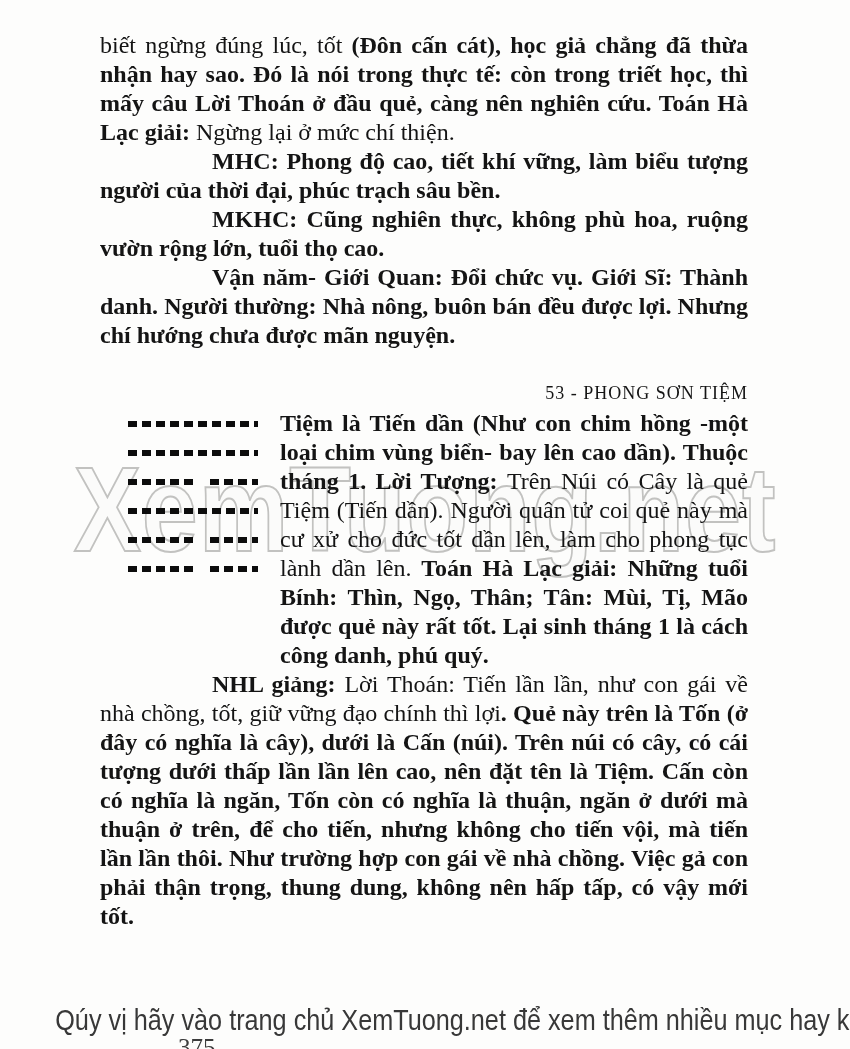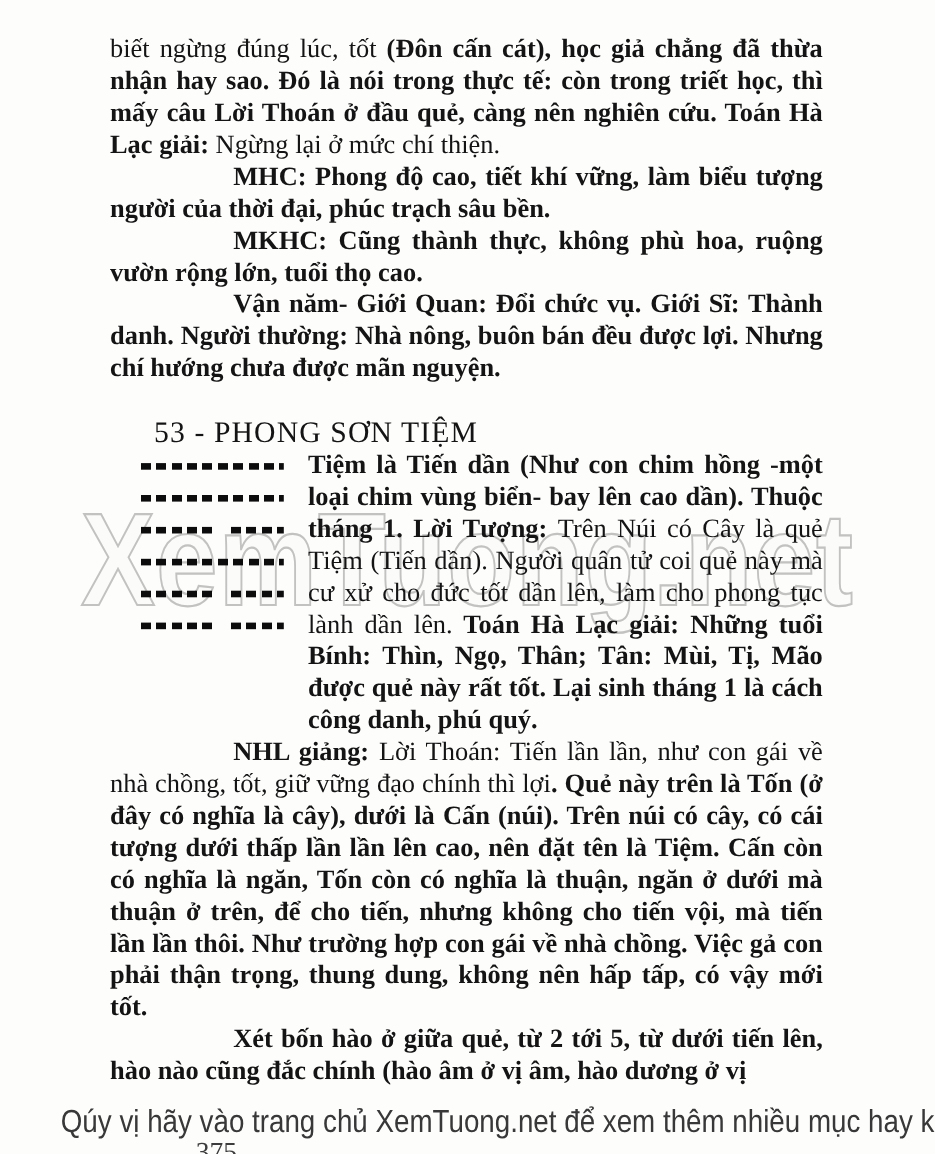--- a/index.html
+++ b/index.html
@@ -33,22 +33,22 @@
     text-align:justify;
     z-index:2;
   }
   .para{margin:0;}
   .para.indent{text-indent:112px;}
   .seg-normal{font-style:normal;font-weight:bold;}
   .seg-italic{}
   .seg-bold{font-weight:bold;}
   .heading{
     margin:27px 0 0 0;
-    text-align:left;
-    font-size:27px;
+    text-align:right;
+    font-size:18px;
     line-height:32px;
     font-weight:normal;
     letter-spacing:1px;
     text-indent:40px;
   }
   .hex-block{
     display:flex;
     align-items:flex-start;
   }
   .hex-lines{
@@ -101,21 +101,21 @@
 </style>
 </head>
 <body>
 
 <div class="watermark">XemTuong.net</div>
 
 <div class="content">
   <div>
       <p class="para"><span class="seg-italic">biết ngừng đúng lúc, tốt </span><span class="seg-normal">(Đôn cấn cát), học giả chẳng đã thừa nhận hay sao. Đó là nói trong thực tế: còn trong triết học, thì mấy câu Lời Thoán ở đầu quẻ, càng nên nghiên cứu. </span><span class="seg-bold">Toán Hà Lạc giải</span><span class="seg-normal">: </span><span class="seg-italic">Ngừng lại ở mức chí thiện.</span></p>
       <p class="para indent"><span class="seg-normal">MHC: Phong độ cao, tiết khí vững, làm biểu tượng người của thời đại, phúc trạch sâu bền.</span></p>
-      <p class="para indent"><span class="seg-normal">MKHC: Cũng thành thực, không phù hoa, ruộng vườn rộng lớn, tuổi thọ cao.</span></p>
+      <p class="para indent"><span class="seg-normal">MKHC: Cũng nghiên thực, không phù hoa, ruộng vườn rộng lớn, tuổi thọ cao.</span></p>
       <p class="para indent"><span class="seg-normal">Vận năm- </span><span class="seg-bold">Giới Quan:</span><span class="seg-normal"> Đổi chức vụ. </span><span class="seg-bold">Giới Sĩ</span><span class="seg-normal">: Thành danh. </span><span class="seg-bold">Người thường</span><span class="seg-normal">: Nhà nông, buôn bán đều được lợi. Nhưng chí hướng chưa được mãn nguyện.</span></p>
     </div>
 
   <h1 class="heading">53 - PHONG SƠN TIỆM</h1>
 
   <div class="hex-block">
     <div class="hex-lines">
         <div class="hex-row">
           <i class="dash full"></i>
         </div>
@@ -136,19 +136,18 @@
         <div class="hex-row">
           <i class="dash left"></i>
           <i class="dash right"></i>
         </div>
       </div>
     <div class="hex-text"><span class="seg-bold">Tiệm</span><span class="seg-normal"> là Tiến dần (Như con chim hồng -một loại chim vùng biển- bay lên cao dần). Thuộc tháng 1. </span><span class="seg-bold">Lời Tượng</span><span class="seg-normal">: </span><span class="seg-italic">Trên Núi có Cây là quẻ Tiệm (Tiến dần). Người quân tử coi quẻ này mà cư xử cho đức tốt dần lên, làm cho phong tục lành dần lên.</span><span class="seg-normal"> </span><span class="seg-bold">Toán Hà Lạc giải</span><span class="seg-normal">: Những tuổi </span><span class="seg-bold">Bính: Thìn, Ngọ, Thân; Tân: Mùi, Tị, Mão</span><span class="seg-normal"> được quẻ này rất tốt. Lại sinh tháng 1 là cách công danh, phú quý.</span></div>
   </div>
 
   <div>
       <p class="para indent"><span class="seg-normal">NHL giảng: </span><span class="seg-italic">Lời Thoán: Tiến lần lần, như con gái về nhà chồng, tốt, giữ vững đạo chính thì lợi</span><span class="seg-normal">. Quẻ này trên là Tốn (ở đây có nghĩa là cây), dưới là Cấn (núi). Trên núi có cây, có cái tượng dưới thấp lần lần lên cao, nên đặt tên là Tiệm. Cấn còn có nghĩa là ngăn, Tốn còn có nghĩa là thuận, ngăn ở dưới mà thuận ở trên, để cho tiến, nhưng không cho tiến vội, mà tiến lần lần thôi. Như trường hợp con gái về nhà chồng. Việc gả con phải thận trọng, thung dung, không nên hấp tấp, có vậy mới tốt.</span></p>
-      <p class="para indent"><span class="seg-normal">Xét bốn hào ở giữa quẻ, từ 2 tới 5, từ dưới tiến lên, hào nào cũng đắc chính (hào âm ở vị âm, hào dương ở vị</span></p>
     </div>
 </div>
 
 <div class="page-number">375</div>
 
 <div class="footer">Qúy vị hãy vào trang chủ XemTuong.net để xem thêm nhiều mục hay khác</div>
 
 </body></html>

